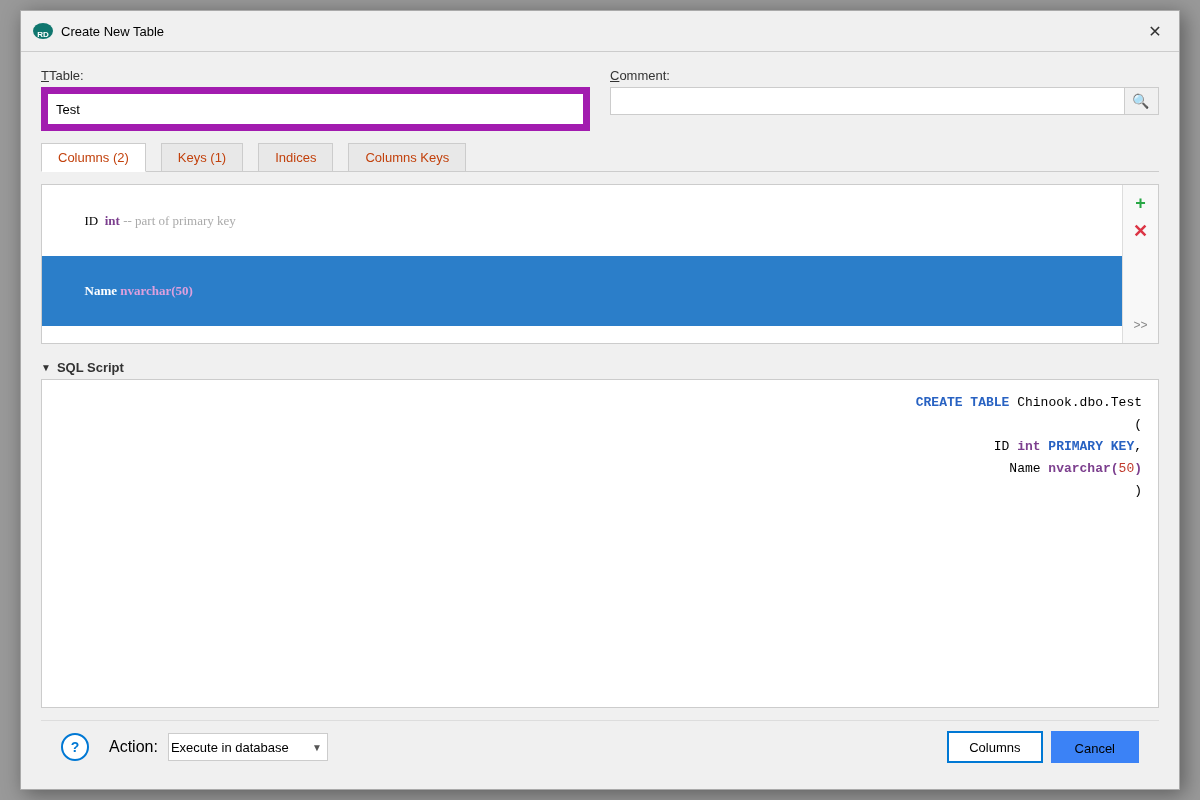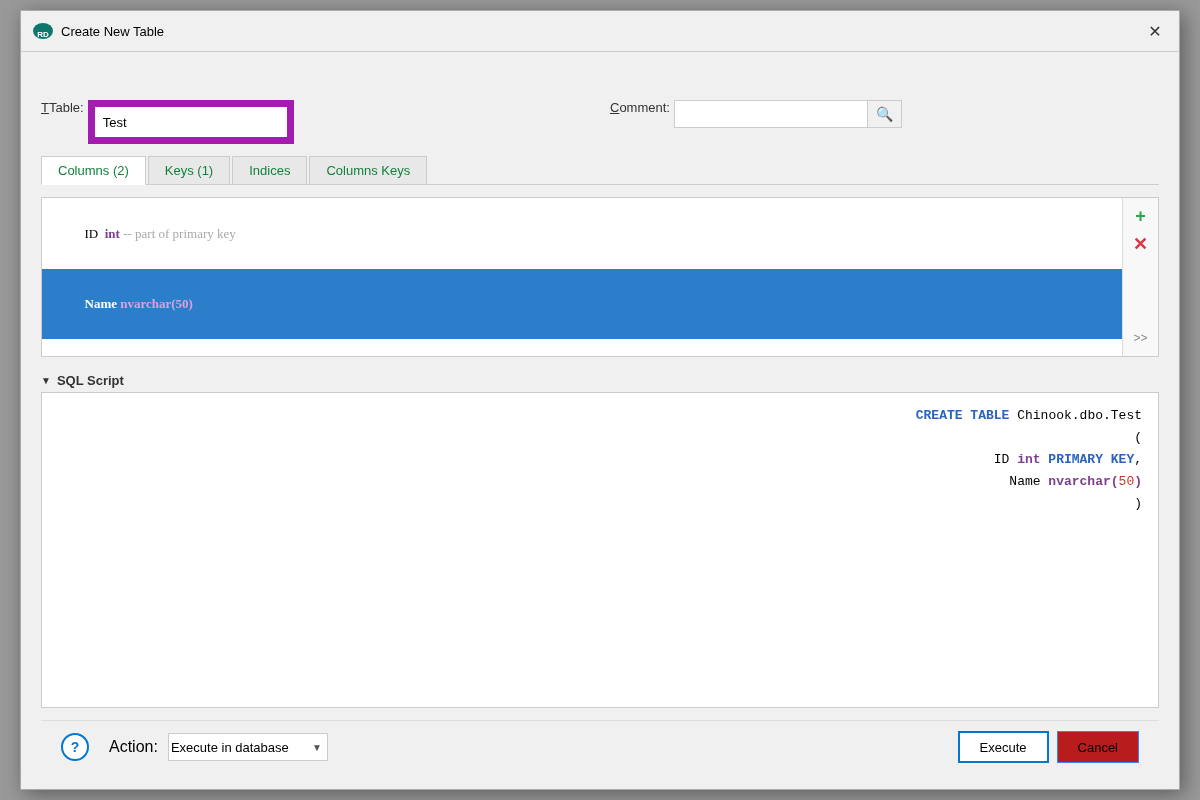--- a/index.html
+++ b/index.html
@@ -67,23 +67,22 @@
       flex-direction: column;
       gap: 12px;
     }
     .top-fields {
       display: flex;
       gap: 20px;
       align-items: flex-start;
     }
     .field-group {
       display: flex;
-      flex-direction: row;
+      flex-direction: column;
       gap: 4px;
-      margin-top: 32px;
     }
     .field-group.table-field { flex: 1; }
     .field-group.comment-field { flex: 1; }
     .field-label {
       font-size: 13px;
       color: #333;
     }
     .field-label u { text-decoration: underline; }
     .text-input {
       border: 7px solid #a21caf;
@@ -123,22 +122,22 @@
       border-bottom: 1px solid #ccc;
       gap: 0;
     }
     .tab {
       padding: 6px 16px;
       border: 1px solid #ccc;
       border-bottom: none;
       background: #e8e8e8;
       cursor: pointer;
       font-size: 13px;
-      color: #15803d;
-      margin-right: 2px;
+      color: #c2410c;
+      margin-right: 15px;
     }
     .tab.active {
       background: white;
       border-bottom: 1px solid white;
       margin-bottom: -1px;
       z-index: 1;
     }
     .columns-area {
       border: 1px solid #ccc;
       background: white;
@@ -255,22 +254,22 @@
     .dialog-buttons {
       display: flex;
       gap: 8px;
       margin-left: auto;
     }
     .btn {
       padding: 6px 20px;
       font-size: 13px;
       cursor: pointer;
       height: 32px;
-      border: 1px solid #3b82f6;
-      background: #b91c1c;
+      border: 4px solid #3b82f6;
+      background: #3b82f6;
     }
     .btn.primary {
       border: 2px solid #0078d4;
       background: white;
       color: #000;
     }
     .help-btn {
       width: 28px;
       height: 28px;
       border-radius: 50%;
@@ -374,19 +373,19 @@
       <div class="select-wrapper">
         <select class="action-select">
           <option>Execute in database</option>
           <option>Generate script</option>
           <option>Show diff</option>
         </select>
         <span class="select-arrow">▼</span>
       </div>
       <div class="spacer"></div>
       <div class="dialog-buttons">
-        <button class="btn primary">Execute</button>
+        <button class="btn primary">Columns</button>
         <button class="btn">Cancel</button>
       </div>
     </div>
 
   </div>
 </div>
 
 </body></html>

